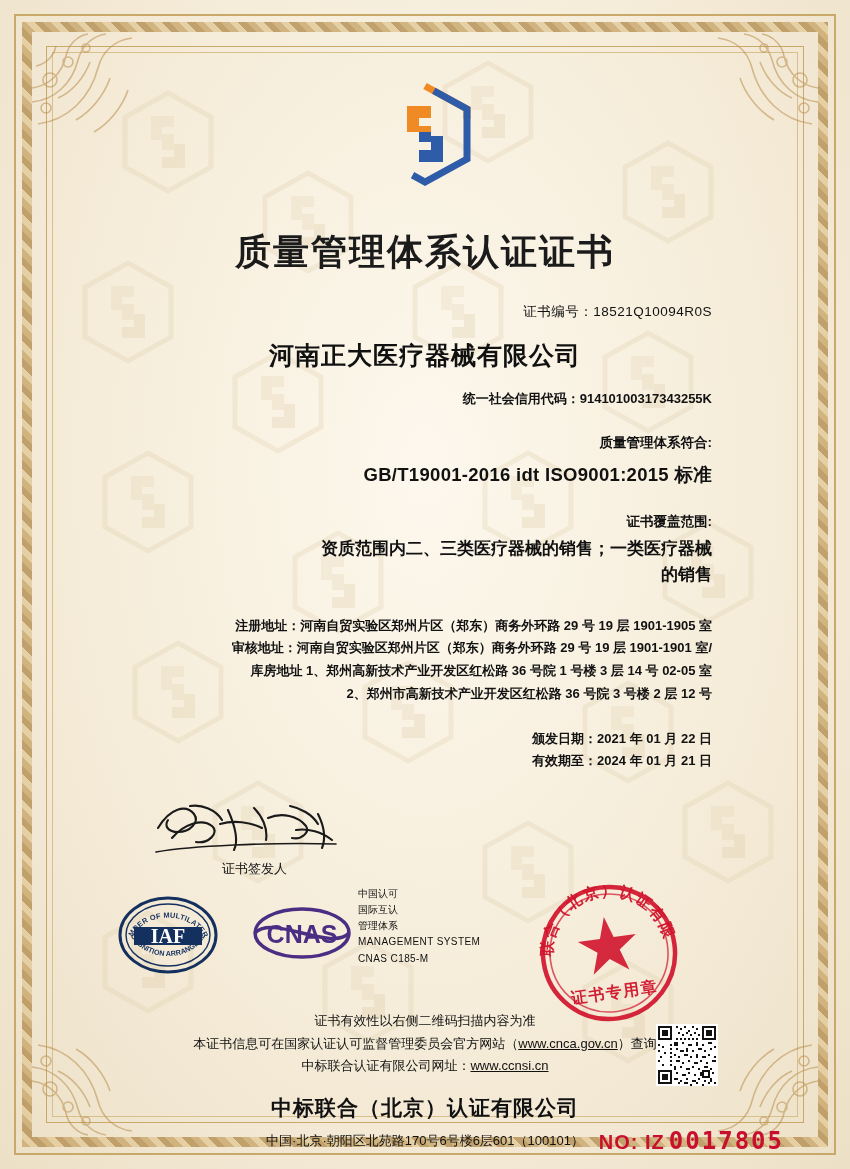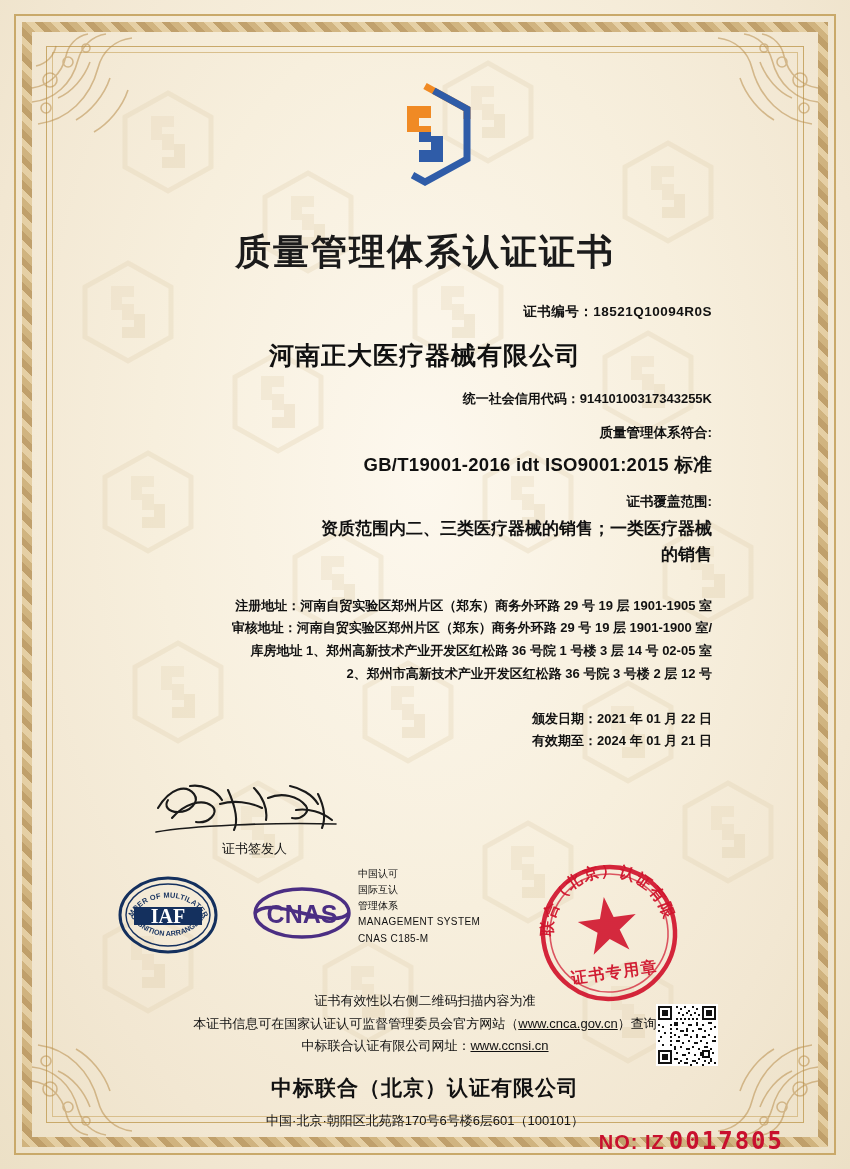--- a/index.html
+++ b/index.html
@@ -82,21 +82,21 @@
     text-align: center;
     font-size: 36px;
     font-weight: bold;
     letter-spacing: 2px;
     color: #1b1b1b;
     margin-top: 42px;
   }
   .cert-no {
     text-align: right;
     font-size: 13.5px;
-    font-weight: bold;
+    font-weight: normal;
     color: #111;
     margin-top: 26px;
     padding-right: 68px;
     letter-spacing: .5px;
   }
   .hereby {
     text-align: right;
     font-size: 13.5px;
     font-weight: bold;
     color: #111;
@@ -117,21 +117,21 @@
     font-weight: bold;
     color: #111;
     margin-top: 18px;
     padding-right: 68px;
   }
   .label-right {
     text-align: right;
     font-size: 13.5px;
     font-weight: bold;
     color: #111;
-    margin-top: 16px;
+    margin-top: 26px;
     padding-right: 68px;
   }
   .standard {
     text-align: right;
     font-size: 18.5px;
     font-weight: bold;
     color: #111;
     margin-top: 10px;
     padding-right: 68px;
     letter-spacing: .3px;
@@ -487,21 +487,21 @@
     <div class="standard">GB/T19001-2016 idt ISO9001:2015 标准</div>
 
     <div class="label-right">证书覆盖范围:</div>
     <div class="scope">
       <div>资质范围内二、三类医疗器械的销售；一类医疗器械</div>
       <div>的销售</div>
     </div>
 
     <div class="addr-block">
       <div>注册地址：河南自贸实验区郑州片区（郑东）商务外环路 29 号 19 层 1901-1905 室</div>
-      <div>审核地址：河南自贸实验区郑州片区（郑东）商务外环路 29 号 19 层 1901-1900 室/</div>
+      <div>审核地址：河南自贸实验区郑州片区（郑东）商务外环路 29 号 19 层 1901-1901 室/</div>
       <div>库房地址 1、郑州高新技术产业开发区红松路 36 号院 1 号楼 3 层 14 号 02-05 室</div>
       <div>2、郑州市高新技术产业开发区红松路 36 号院 3 号楼 2 层 12 号</div>
     </div>
 
     <div class="dates">
       <div>颁发日期：2021 年 01 月 22 日</div>
       <div>有效期至：2024 年 01 月 21 日</div>
     </div>
 
     <div class="sig-area">

